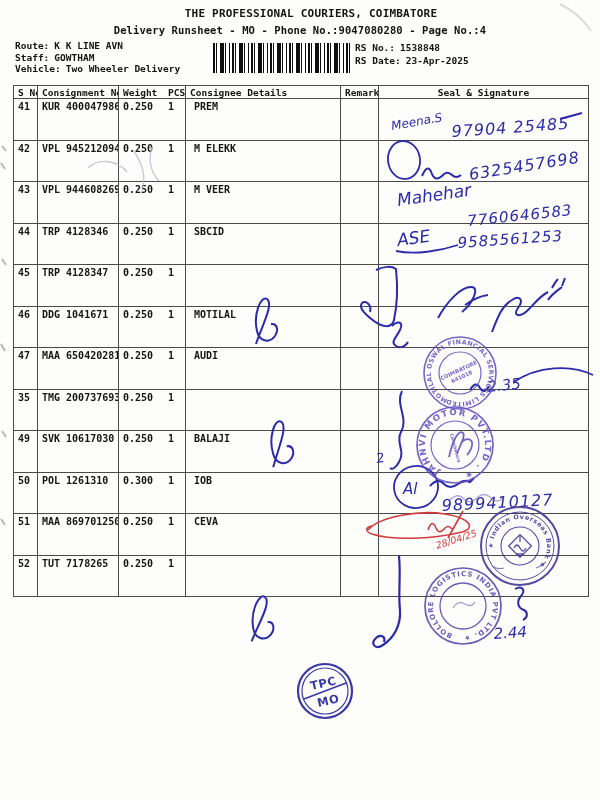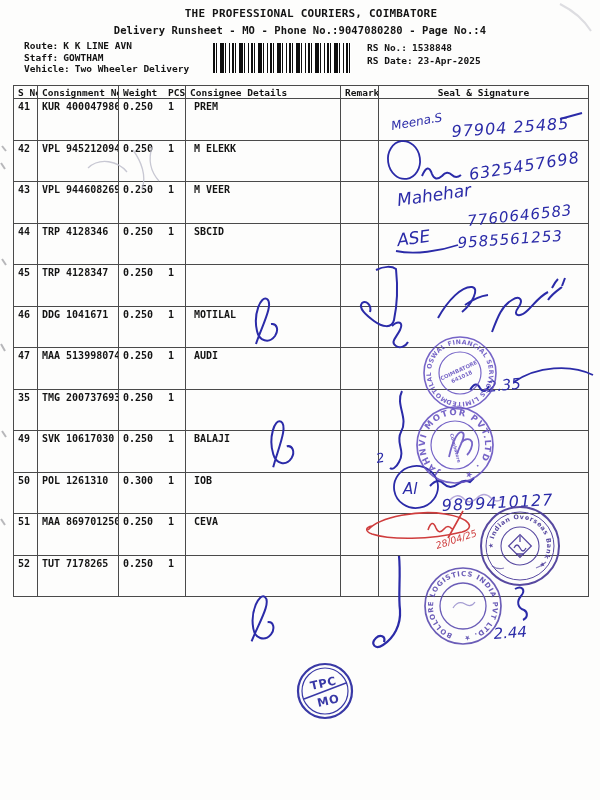--- a/index.html
+++ b/index.html
@@ -2,33 +2,33 @@
 <html><head>
 <meta charset="utf-8">
 <style>
   html,body{margin:0;padding:0;background:#ffffff;}
   .page{position:relative;width:600px;height:800px;background:#fdfdfc;
         font-family:"DejaVu Sans Mono",monospace;color:#141414;overflow:hidden;}
   .title{position:absolute;top:7px;left:11px;width:100%;text-align:center;
          font-weight:bold;font-size:11px;letter-spacing:.2px;}
   .subtitle{position:absolute;top:24px;left:0;width:100%;text-align:center;
          font-weight:bold;font-size:10.5px;letter-spacing:.1px;}
-  .info-left{position:absolute;top:40px;left:24px;font-size:9.5px;font-weight:bold;}
+  .info-left{position:absolute;top:40px;left:15px;font-size:9.5px;font-weight:bold;}
   .info-left .line{line-height:11.5px;white-space:nowrap;}
   .info-left .line.vehicle{}
   .lbl{margin-right:5px;}
   .barcode{position:absolute;left:213px;top:43px;width:138px;height:30px;
      background:repeating-linear-gradient(90deg,
        #0e0e0e 0px,#0e0e0e 2px,#fff 2px,#fff 3px,
        #0e0e0e 3px,#0e0e0e 4px,#fff 4px,#fff 7px,
        #0e0e0e 7px,#0e0e0e 11px,#fff 11px,#fff 12px,
        #0e0e0e 12px,#0e0e0e 13px,#fff 13px,#fff 16px,
        #0e0e0e 16px,#0e0e0e 17px,#fff 17px,#fff 19px);}
   .info-right{position:absolute;top:41px;left:355px;font-size:9.5px;font-weight:bold;}
-  .info-right .line{line-height:13px;white-space:nowrap;margin-left:12px;}
+  .info-right .line{line-height:13px;white-space:nowrap;}
   table.runsheet{position:absolute;left:13px;top:85px;width:575px;
      border-collapse:collapse;table-layout:fixed;}
   table.runsheet th,table.runsheet td{border:1px solid #4a4a4a;font-weight:bold;
      vertical-align:top;padding:2px 0 0 4px;white-space:nowrap;overflow:hidden;}
   table.runsheet th{font-size:9.5px;height:10px;padding-top:1px;text-align:left;}
   table.runsheet th.c-seal{text-align:center;padding-left:0;}
   table.runsheet td{font-size:10px;}
   tbody tr{height:41.5px;}
   .w{display:inline-block;min-width:45px;}
   .c-cons{padding-left:8px !important;}
@@ -131,21 +131,21 @@
       <tr>
           <td>46</td>
           <td>DDG 1041671</td>
           <td><span class="w">0.250</span><span>1</span></td>
           <td class="c-cons">MOTILAL</td>
           <td></td>
           <td></td>
         </tr>
       <tr>
           <td>47</td>
-          <td>MAA 513998074</td>
+          <td>MAA 650420281</td>
           <td><span class="w">0.250</span><span>1</span></td>
           <td class="c-cons">AUDI</td>
           <td></td>
           <td></td>
         </tr>
       <tr>
           <td>35</td>
           <td>TMG 200737693</td>
           <td><span class="w">0.250</span><span>1</span></td>
           <td class="c-cons"></td>

